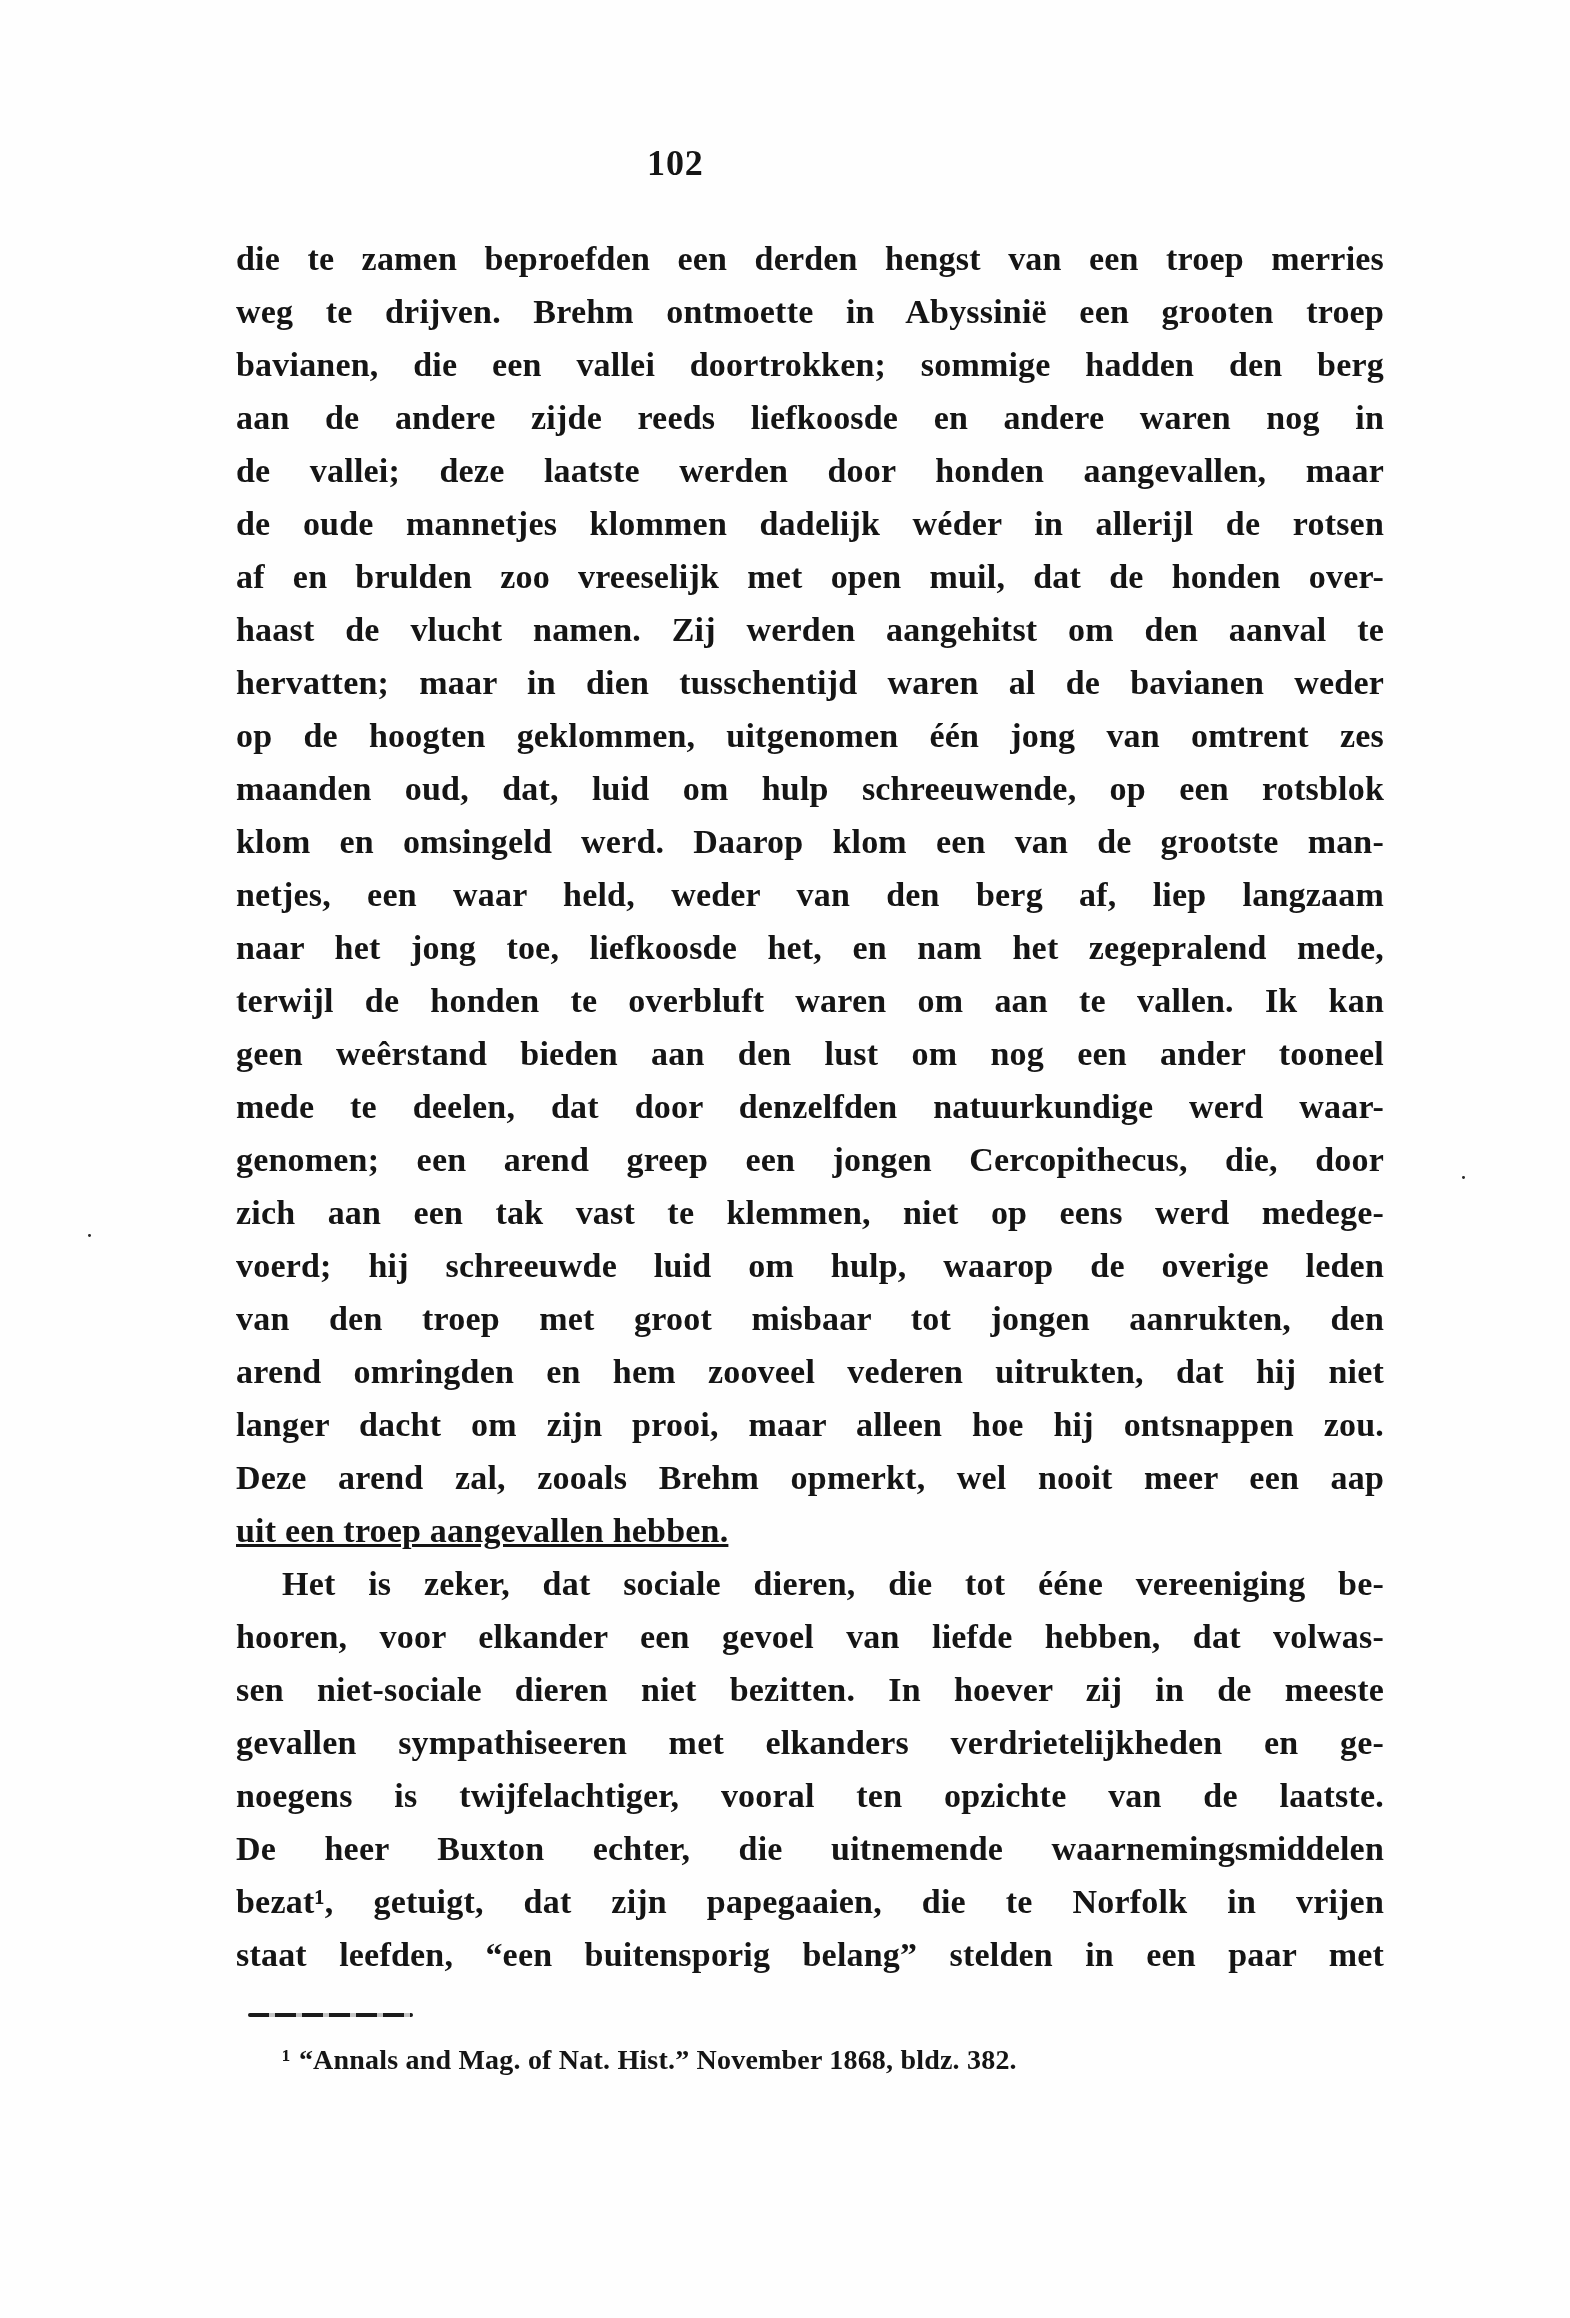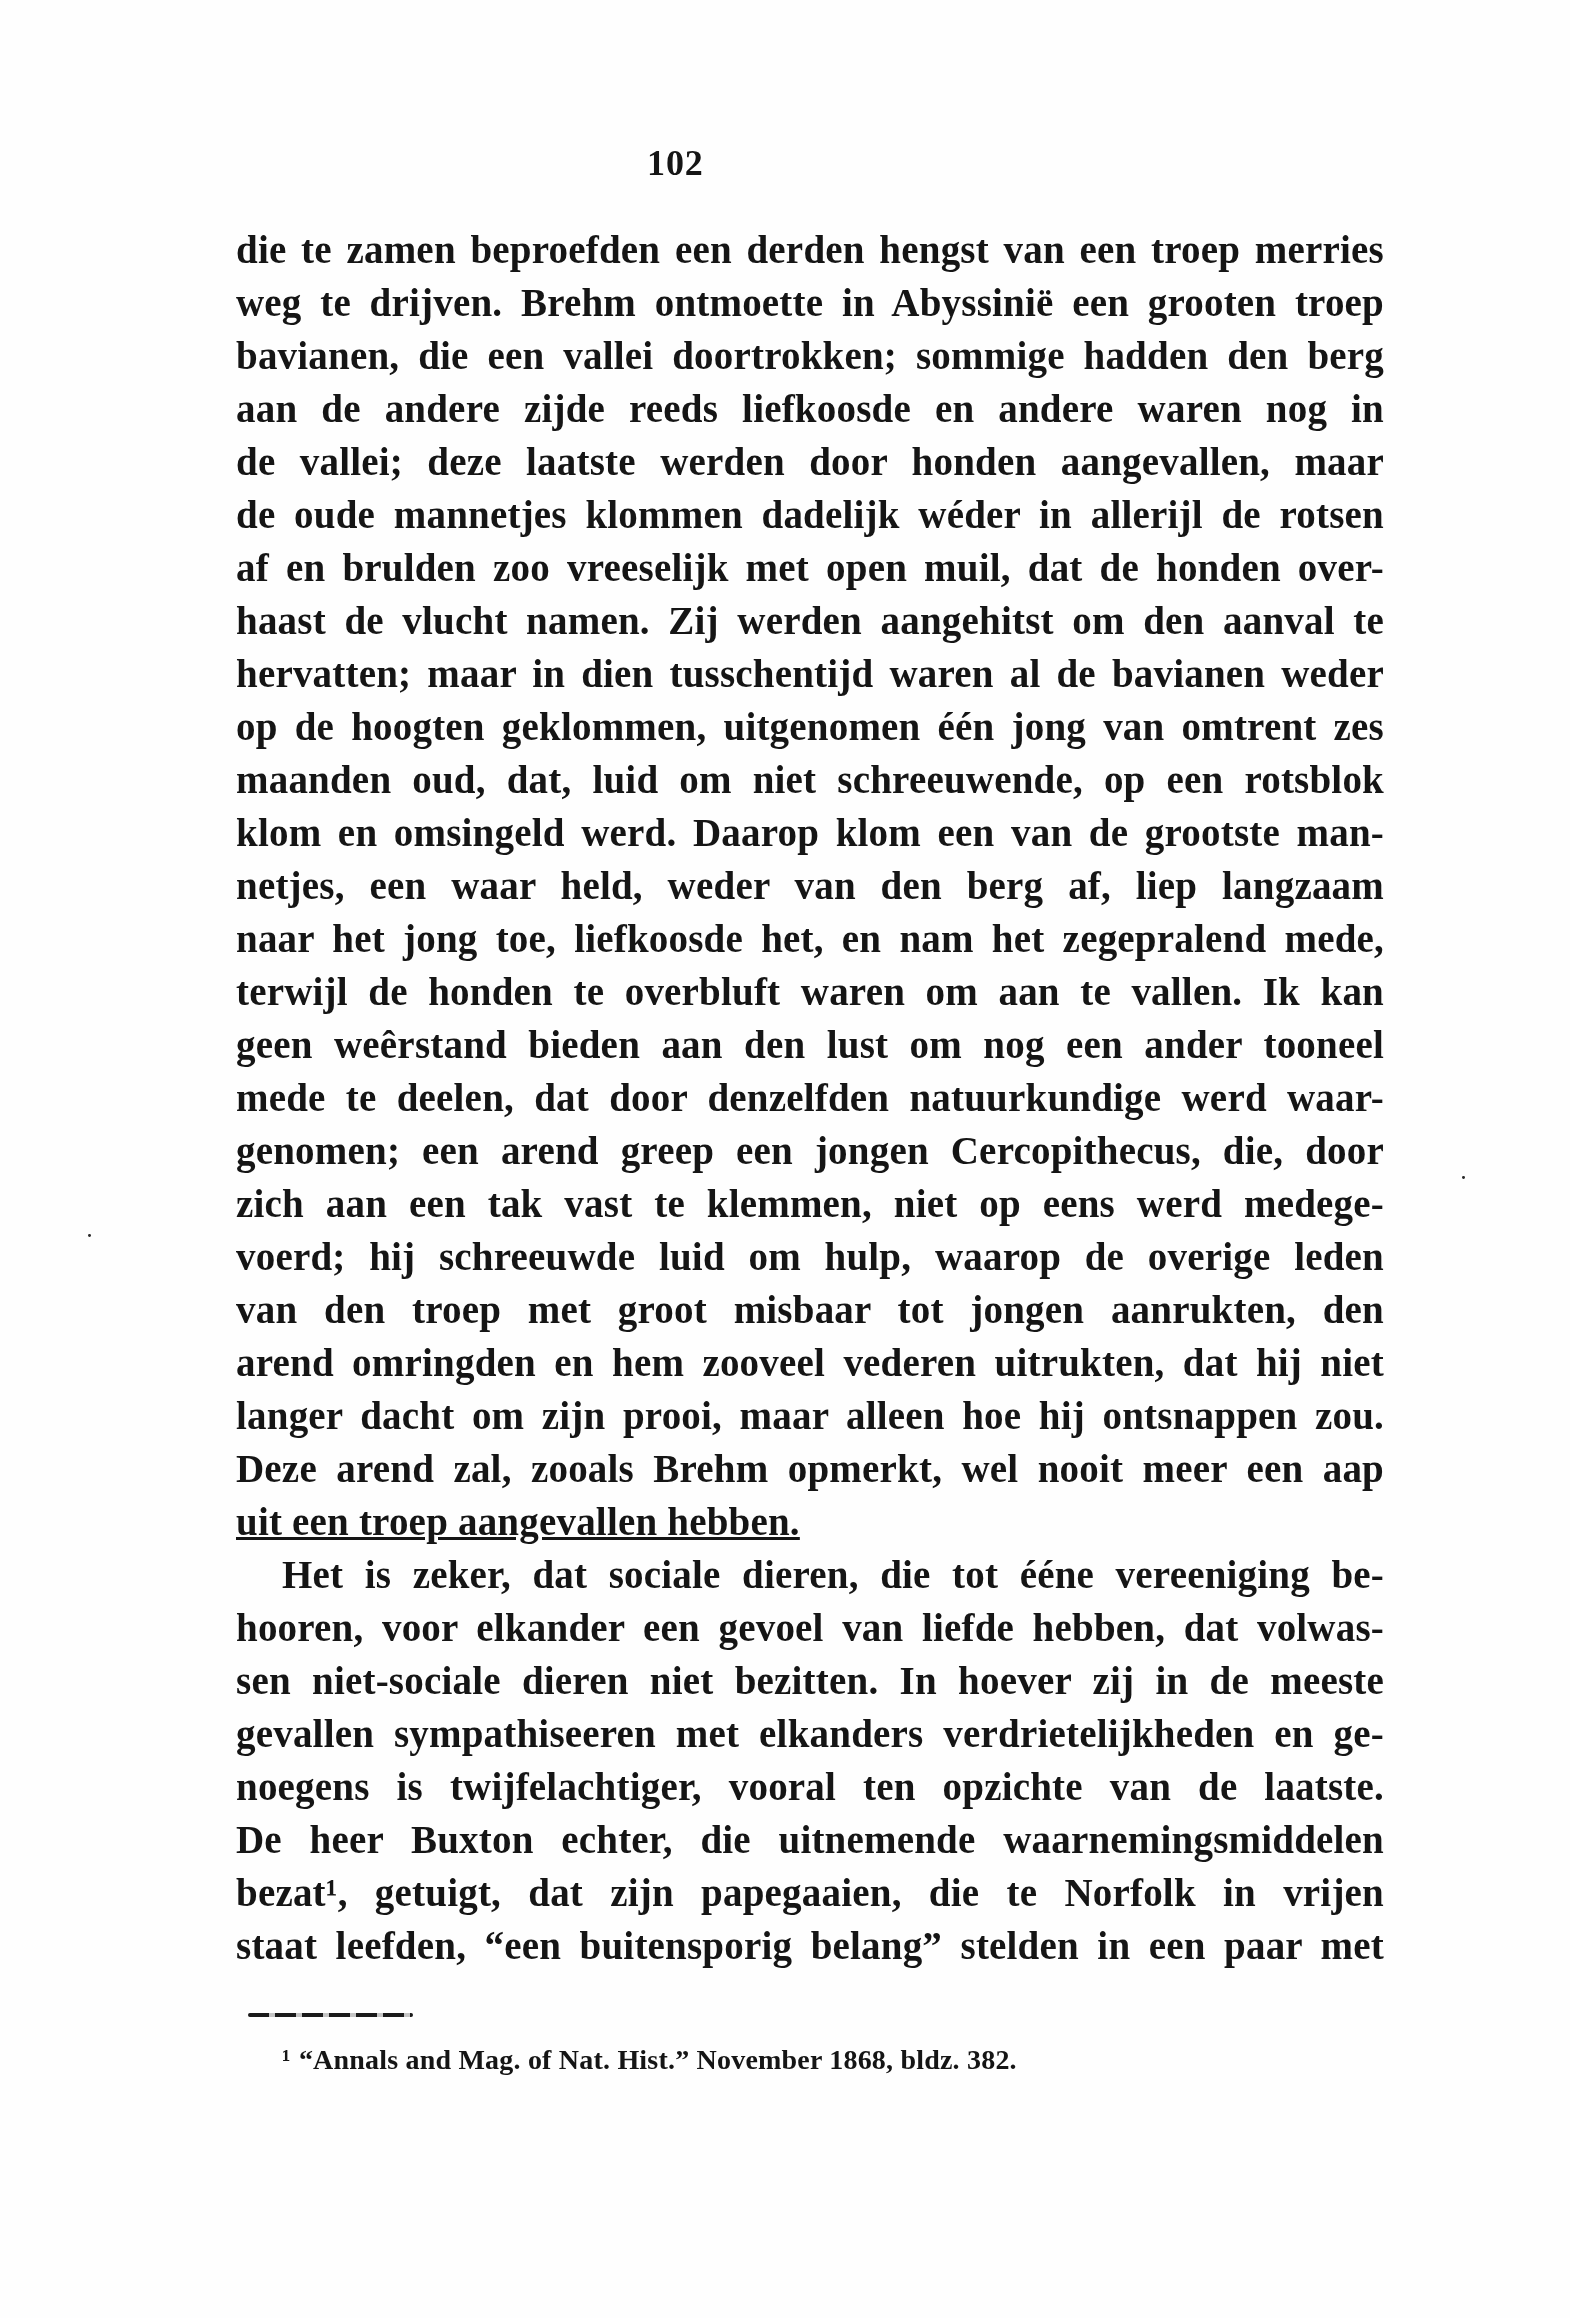--- a/index.html
+++ b/index.html
@@ -20,24 +20,24 @@
     top: 142px;
     left: 647px;
     width: 185px;
     font-size: 36px;
     font-weight: 700;
     letter-spacing: 0.9px;
   }
 
   .text-block {
     position: absolute;
-    top: 223px;
+    top: 232px;
     left: 236px;
     width: 1148px;
-    font-size: 39px;
+    font-size: 34px;
     font-weight: 700;
     line-height: 53px;
     letter-spacing: 0.2px;
   }
 
   .line {
     text-align: justify;
     text-align-last: justify;
     text-justify: inter-word;
     white-space: normal;
@@ -89,21 +89,21 @@
       <div class="line">die te zamen beproefden een derden hengst van een troep merries</div>
       <div class="line">weg te drijven. Brehm ontmoette in Abyssinië een grooten troep</div>
       <div class="line">bavianen, die een vallei doortrokken; sommige hadden den berg</div>
       <div class="line">aan de andere zijde reeds liefkoosde en andere waren nog in</div>
       <div class="line">de vallei; deze laatste werden door honden aangevallen, maar</div>
       <div class="line">de oude mannetjes klommen dadelijk wéder in allerijl de rotsen</div>
       <div class="line">af en brulden zoo vreeselijk met open muil, dat de honden over-</div>
       <div class="line">haast de vlucht namen. Zij werden aangehitst om den aanval te</div>
       <div class="line">hervatten; maar in dien tusschentijd waren al de bavianen weder</div>
       <div class="line">op de hoogten geklommen, uitgenomen één jong van omtrent zes</div>
-      <div class="line">maanden oud, dat, luid om niet schreeuwende, op een rotsblok</div>
+      <div class="line">maanden oud, dat, luid om hulp schreeuwende, op een rotsblok</div>
       <div class="line">klom en omsingeld werd. Daarop klom een van de grootste man-</div>
       <div class="line">netjes, een waar held, weder van den berg af, liep langzaam</div>
       <div class="line">naar het jong toe, liefkoosde het, en nam het zegepralend mede,</div>
       <div class="line">terwijl de honden te overbluft waren om aan te vallen. Ik kan</div>
       <div class="line">geen weêrstand bieden aan den lust om nog een ander tooneel</div>
       <div class="line">mede te deelen, dat door denzelfden natuurkundige werd waar-</div>
       <div class="line">genomen; een arend greep een jongen Cercopithecus, die, door</div>
       <div class="line">zich aan een tak vast te klemmen, niet op eens werd medege-</div>
       <div class="line">voerd; hij schreeuwde luid om hulp, waarop de overige leden</div>
       <div class="line">van den troep met groot misbaar tot jongen aanrukten, den</div>

